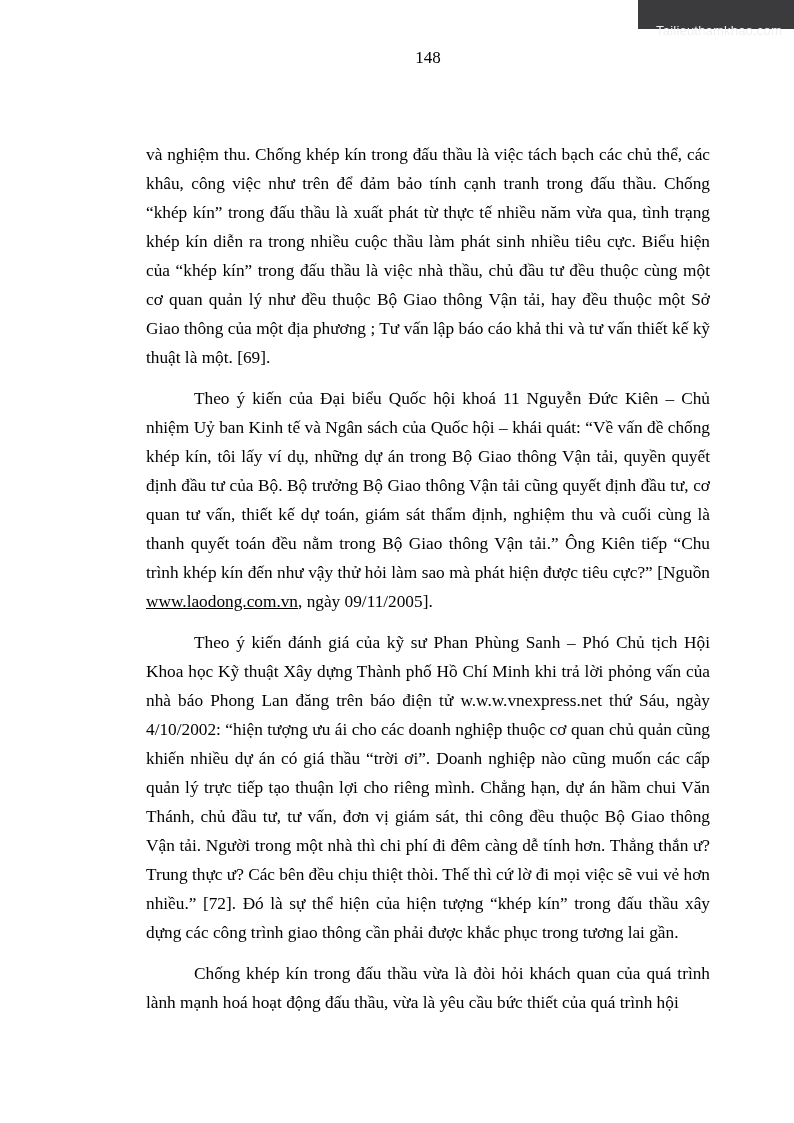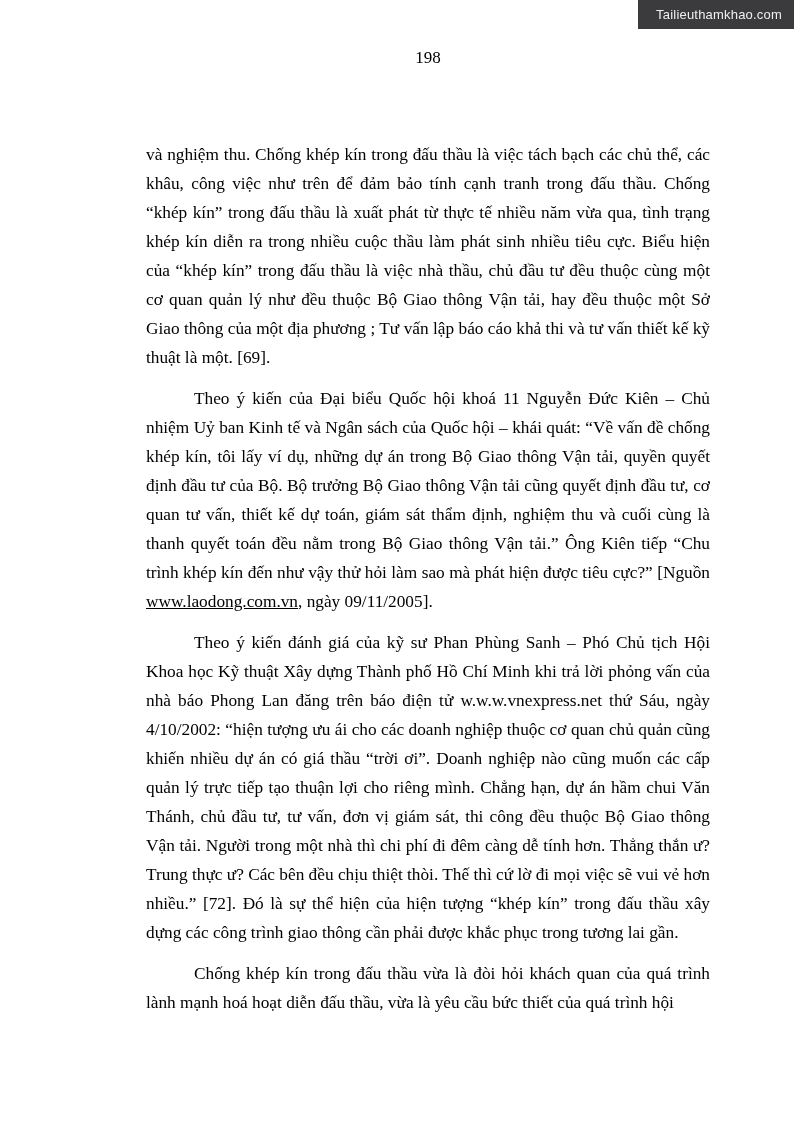--- a/index.html
+++ b/index.html
@@ -14,21 +14,21 @@
   .watermark-banner {
     position: absolute;
     top: 0;
     right: 0;
     height: 29px;
     background: #3b3b3d;
     color: #efefef;
     font-family: "Liberation Sans", sans-serif;
     font-size: 13px;
     line-height: 29px;
-    padding: 0 12px 0 18px;
+    padding: 16px 12px 0 18px;
     letter-spacing: 0.2px;
   }
   .page-number {
     position: absolute;
     top: 48px;
     left: 134px;
     width: 588px;
     text-align: center;
     font-size: 17px;
   }
@@ -50,20 +50,20 @@
     cursor: pointer;
   }
 </style>
 </head>
 <body>
 
 <div class="watermark-banner">
   <span>Tailieuthamkhao.com</span>
 </div>
 
-<div class="page-number">198</div>
+<div class="page-number">148</div>
 
 <div class="content">
   <p class="para no-indent">và nghiệm thu. Chống khép kín trong đấu thầu là việc tách bạch các chủ thể, các khâu, công việc như trên để đảm bảo tính cạnh tranh trong đấu thầu. Chống “khép kín” trong đấu thầu là xuất phát từ thực tế nhiều năm vừa qua, tình trạng khép kín diễn ra trong nhiều cuộc thầu làm phát sinh nhiều tiêu cực. Biểu hiện của “khép kín” trong đấu thầu là việc nhà thầu, chủ đầu tư đều thuộc cùng một cơ quan quản lý như đều thuộc Bộ Giao thông Vận tải, hay đều thuộc một Sở Giao thông của một địa phương ; Tư vấn lập báo cáo khả thi và tư vấn thiết kế kỹ thuật là một. [69].</p>
   <p class="para"><span>Theo ý kiến của Đại biểu Quốc hội khoá 11 Nguyễn Đức Kiên – Chủ nhiệm Uỷ ban Kinh tế và Ngân sách của Quốc hội – khái quát: “Về vấn đề chống khép kín, tôi lấy ví dụ, những dự án trong Bộ Giao thông Vận tải, quyền quyết định đầu tư của Bộ. Bộ trưởng Bộ Giao thông Vận tải cũng quyết định đầu tư, cơ quan tư vấn, thiết kế dự toán, giám sát thẩm định, nghiệm thu và cuối cùng là thanh quyết toán đều nằm trong Bộ Giao thông Vận tải.” Ông Kiên tiếp “Chu trình khép kín đến như vậy thử hỏi làm sao mà phát hiện được tiêu cực?” [Nguồn </span><a class="doc-link" href="#">www.laodong.com.vn</a><span>, ngày 09/11/2005].</span></p>
   <p class="para">Theo ý kiến đánh giá của kỹ sư Phan Phùng Sanh – Phó Chủ tịch Hội Khoa học Kỹ thuật Xây dựng Thành phố Hồ Chí Minh khi trả lời phỏng vấn của nhà báo Phong Lan đăng trên báo điện tử w.w.w.vnexpress.net thứ Sáu, ngày 4/10/2002: “hiện tượng ưu ái cho các doanh nghiệp thuộc cơ quan chủ quản cũng khiến nhiều dự án có giá thầu “trời ơi”. Doanh nghiệp nào cũng muốn các cấp quản lý trực tiếp tạo thuận lợi cho riêng mình. Chẳng hạn, dự án hầm chui Văn Thánh, chủ đầu tư, tư vấn, đơn vị giám sát, thi công đều thuộc Bộ Giao thông Vận tải. Người trong một nhà thì chi phí đi đêm càng dễ tính hơn. Thẳng thắn ư? Trung thực ư? Các bên đều chịu thiệt thòi. Thế thì cứ lờ đi mọi việc sẽ vui vẻ hơn nhiều.” [72]. Đó là sự thể hiện của hiện tượng “khép kín” trong đấu thầu xây dựng các công trình giao thông cần phải được khắc phục trong tương lai gần.</p>
-  <p class="para">Chống khép kín trong đấu thầu vừa là đòi hỏi khách quan của quá trình lành mạnh hoá hoạt diễn đấu thầu, vừa là yêu cầu bức thiết của quá trình hội</p>
+  <p class="para">Chống khép kín trong đấu thầu vừa là đòi hỏi khách quan của quá trình lành mạnh hoá hoạt động đấu thầu, vừa là yêu cầu bức thiết của quá trình hội</p>
 </div>
 
 </body></html>

